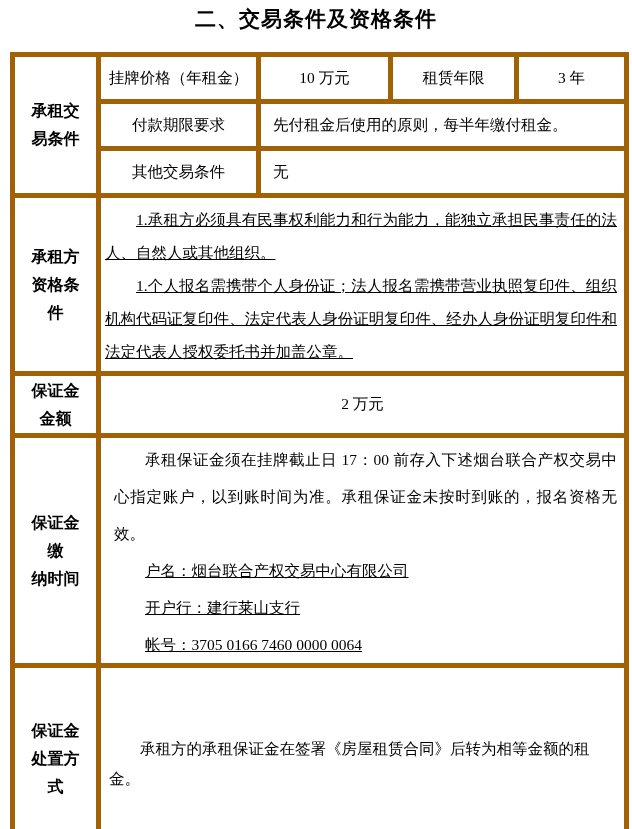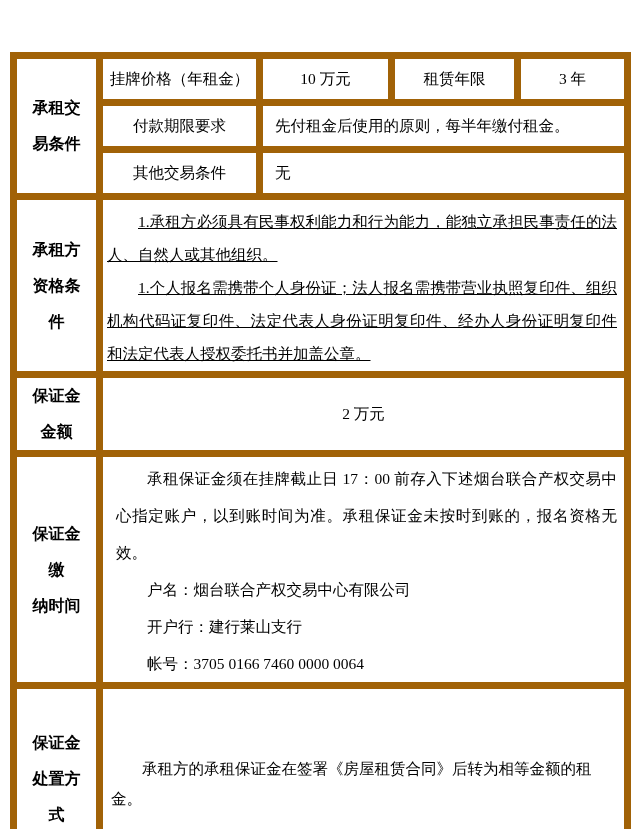--- a/index.html
+++ b/index.html
@@ -27,28 +27,28 @@
   table.main-table {
     position: absolute;
     left: 10px;
     top: 52px;
     width: 614px;
     border-collapse: collapse;
     table-layout: fixed;
     border: 2px solid #000000;
     font-size: 15.5px;
   }
-  td { border: 7px solid #a16207; overflow: hidden; }
+  td { border: 5px solid #a16207; overflow: hidden; }
   td.row-header {
     font-weight: bold;
     font-size: 16px;
     text-align: center;
     vertical-align: middle;
     white-space: pre-line;
-    line-height: 36px;
+    line-height: 28px;
     padding: 0 12px;
   }
   td.sub-label {
     text-align: center;
     vertical-align: middle;
     padding: 0 2px;
   }
   td.cell-center {
     text-align: center;
     vertical-align: middle;
@@ -74,36 +74,38 @@
     line-height: 37px;
     margin-left: 27px;
   }
   td.pay-cell p {
     text-indent: 2em;
     text-align: justify;
   }
   td.pay-cell .info-line {
     text-indent: 2em;
     text-align: left;
+    text-decoration: underline;
   }
   td.disposal-cell {
     vertical-align: middle;
     padding: 9px 7px 0 8px;
     line-height: 30px;
   }
   td.disposal-cell p {
     text-indent: 2em;
     text-align: left;
   }
 </style>
 </head>
 <body>
 
 <div class="page">
 
+  <div class="doc-title">二、交易条件及资格条件</div>
 
   <table class="main-table">
     <colgroup>
       <col style="width:86px">
       <col style="width:160px">
       <col style="width:132px">
       <col style="width:126px">
       <col style="width:110px">
     </colgroup>
     <tbody>

